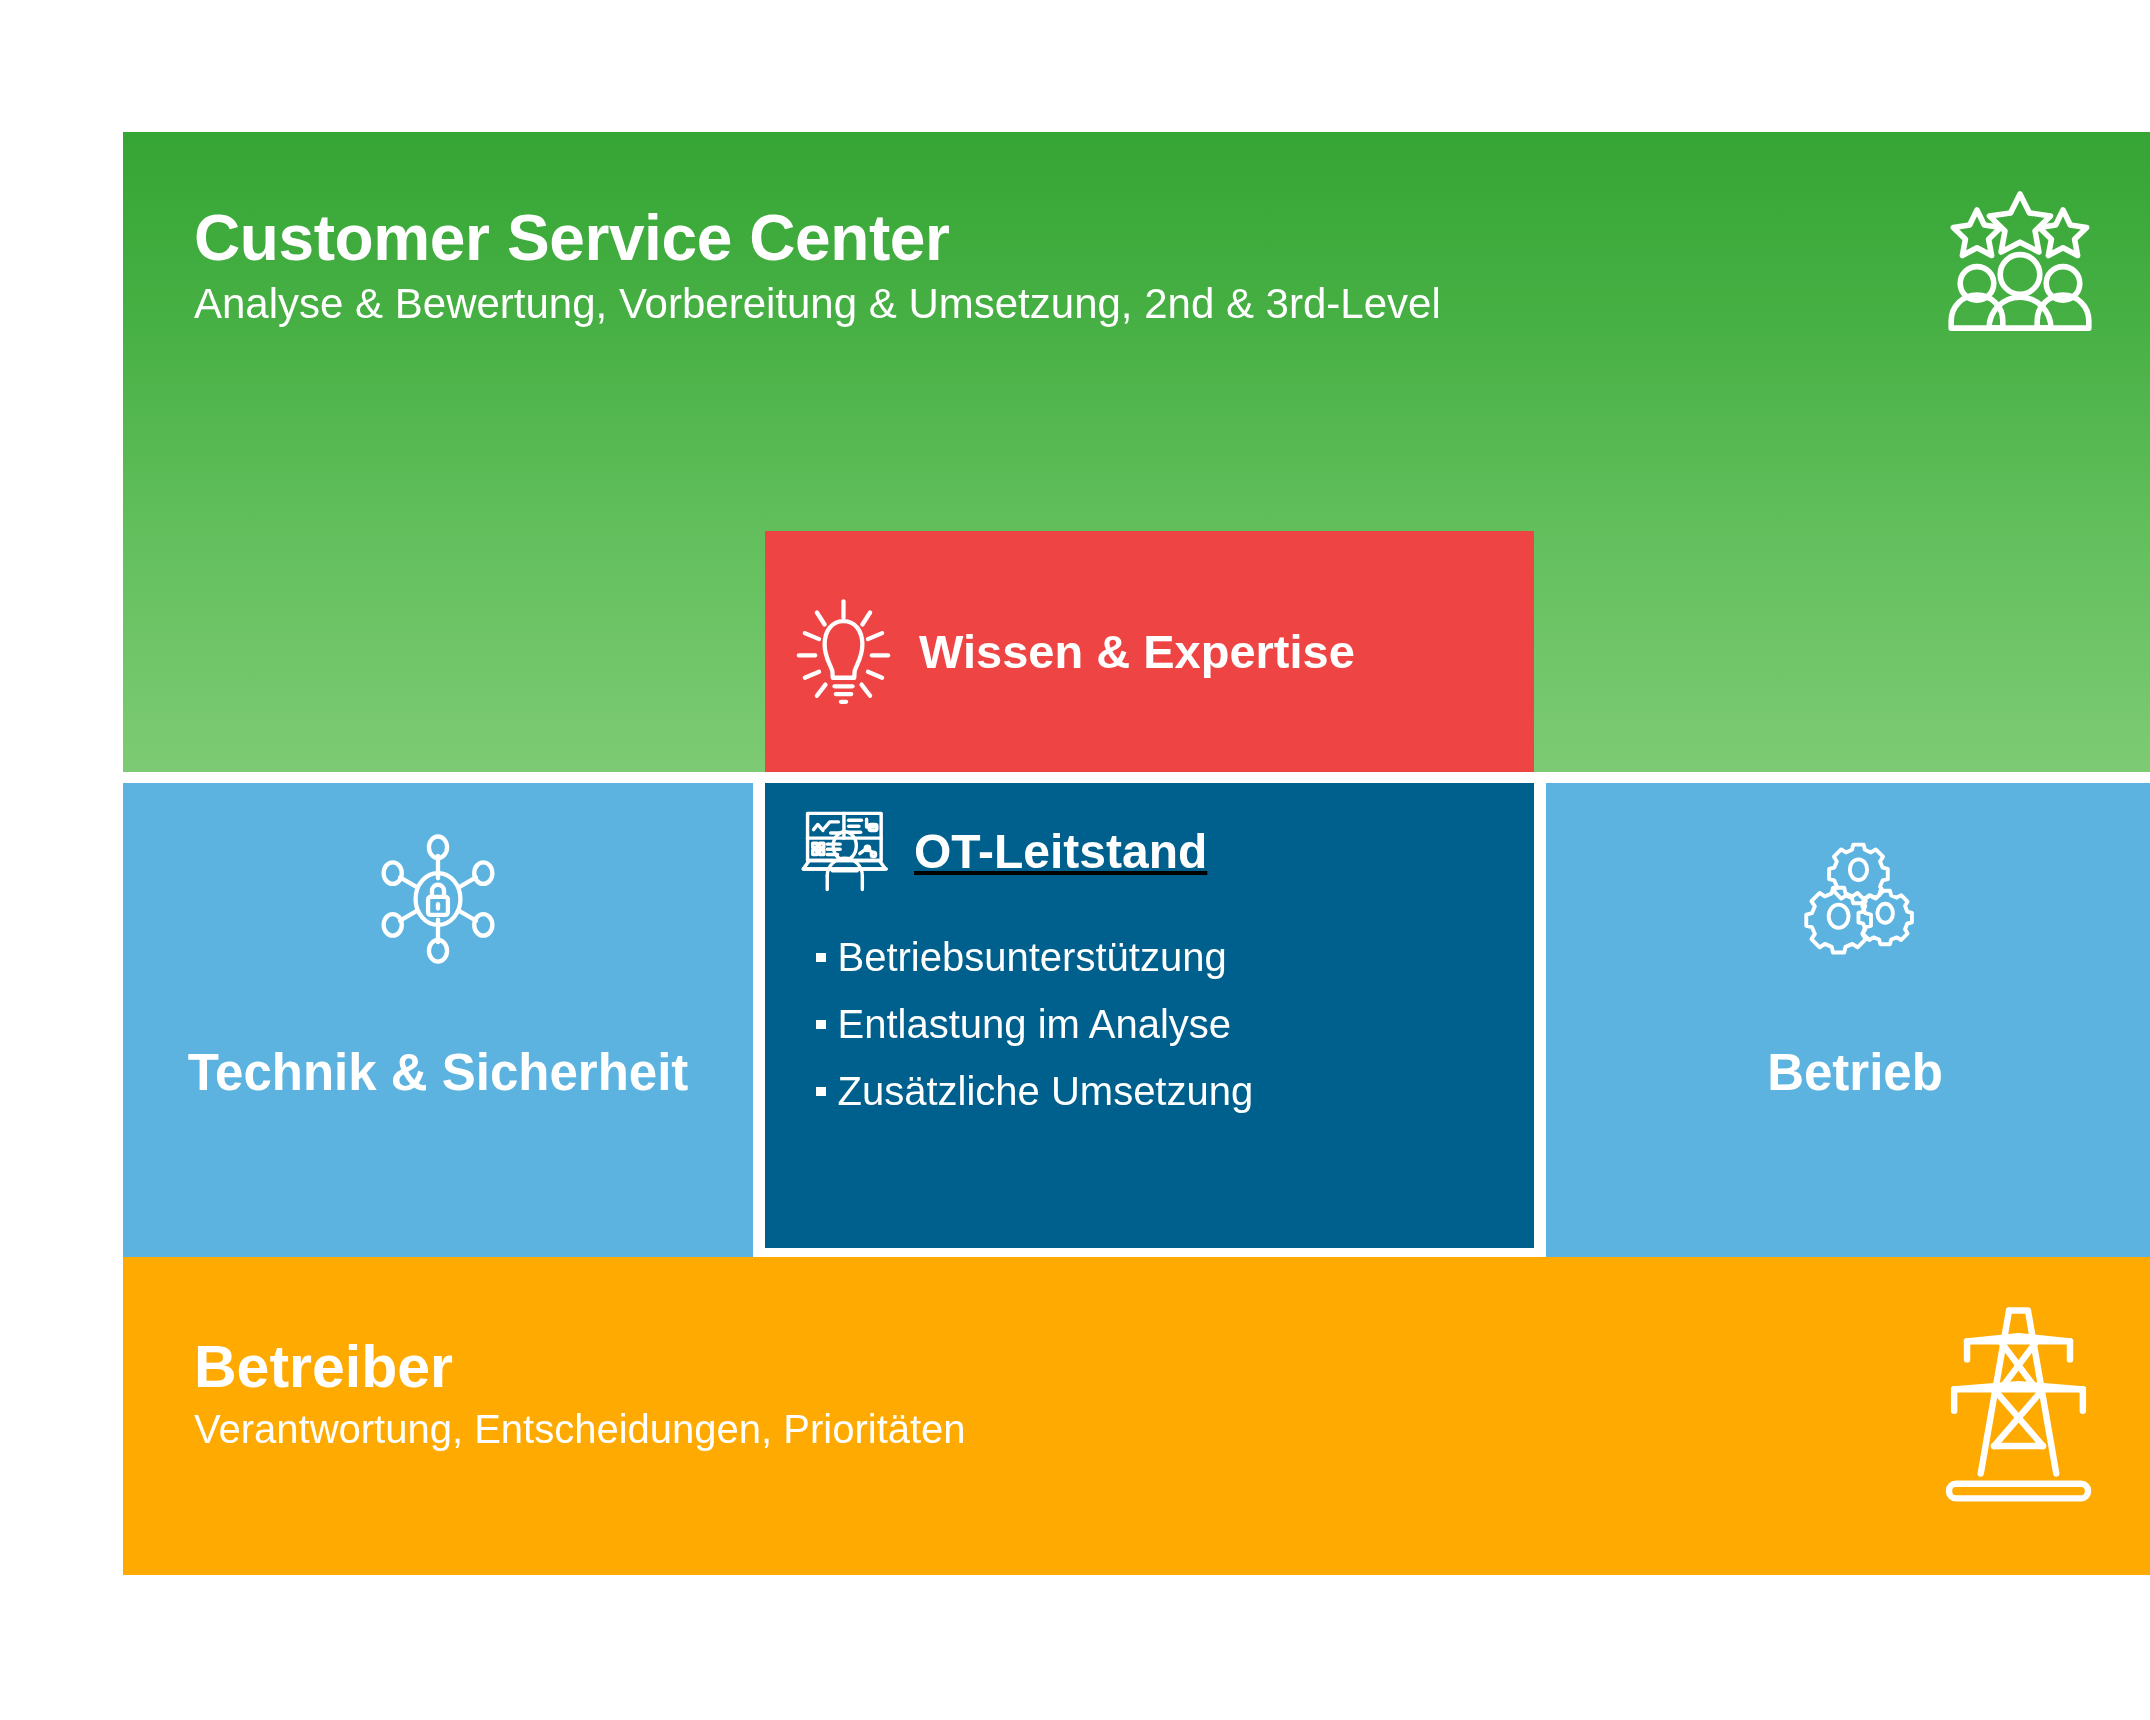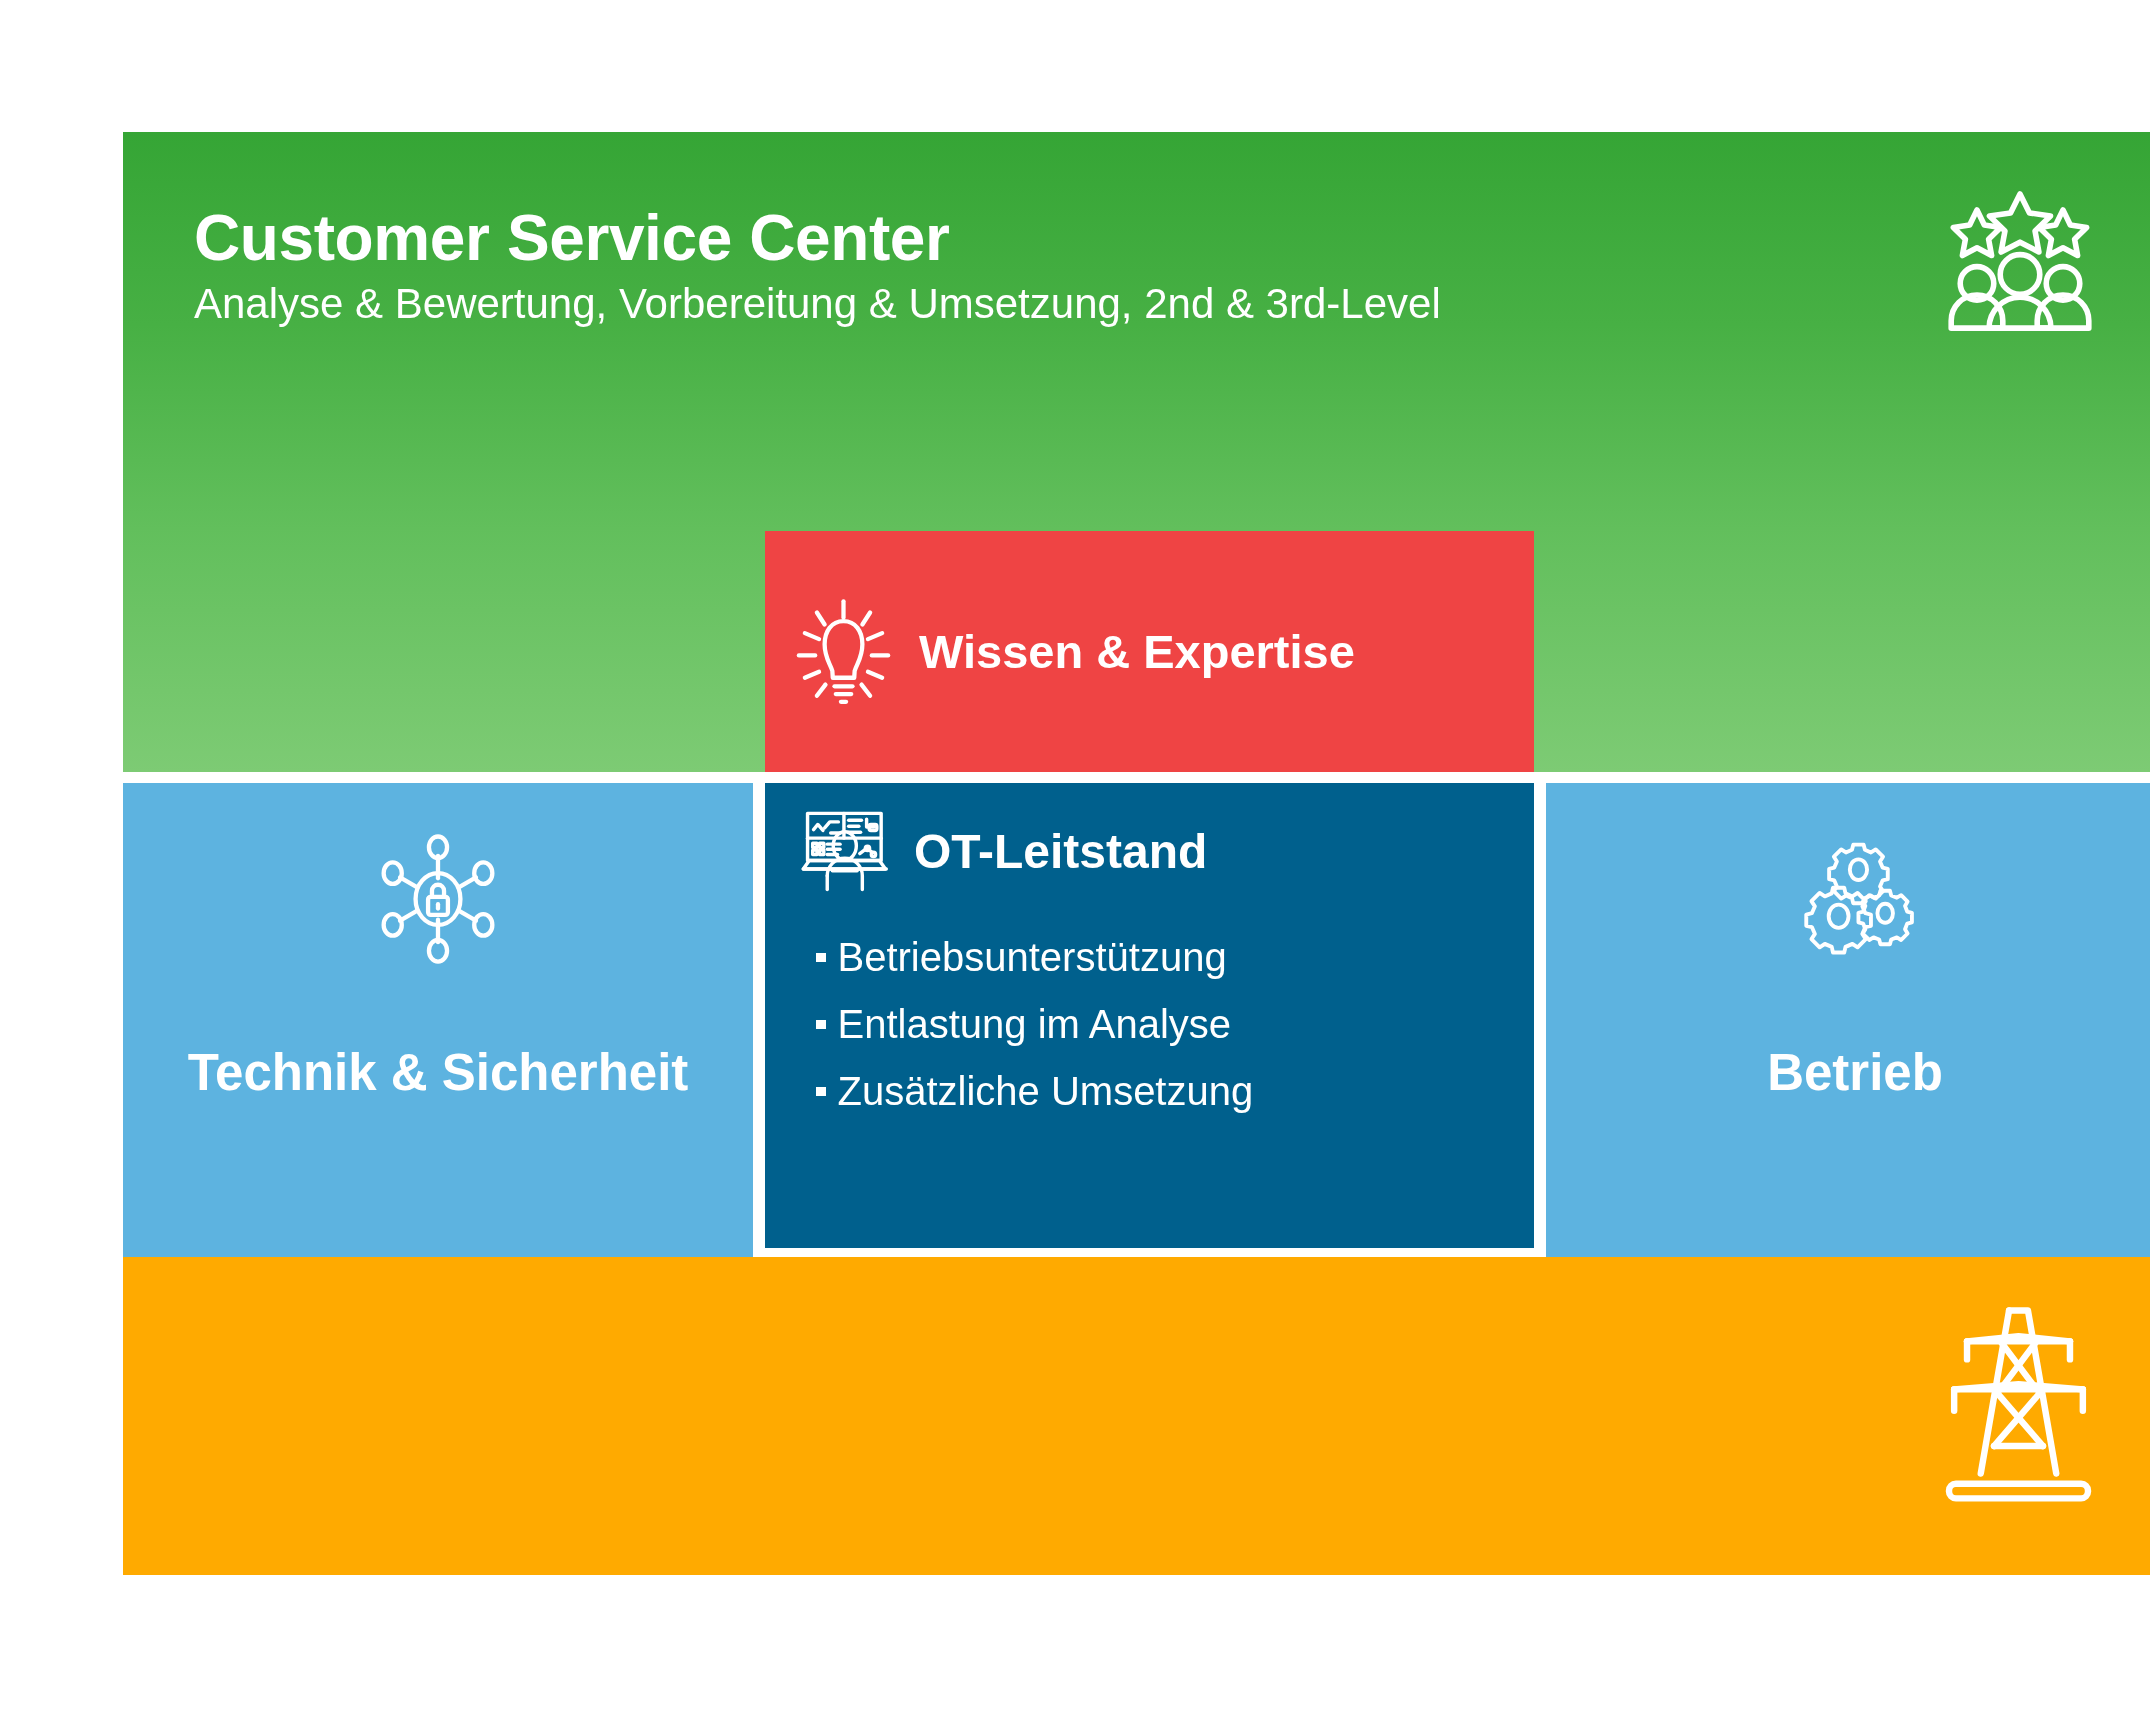--- a/index.html
+++ b/index.html
@@ -149,20 +149,21 @@
     width: 769px;
     height: 465px;
     background: #00608D;
     box-sizing: border-box;
   }
   .ot-head {
     display: flex;
     align-items: center;
     padding-top: 25px;
     padding-left: 34px;
+    text-decoration: underline;
   }
   .ot-head .ot-title {
     color: #ffffff;
     font-size: 48px;
     font-weight: 700;
     margin-left: 23px;
     font-stretch: condensed;
     white-space: nowrap;
   }
   .ot-list {
@@ -283,20 +284,24 @@
         <g transform="translate(230,193)">
           <path d="M-11 -52 h22 l3 11 l13 5 l10 -6 l15 15 l-6 10 l5 13 l11 3 v22 l-11 3 l-5 13 l6 10 l-15 15 l-10 -6 l-13 5 l-3 11 h-22 l-3 -11 l-13 -5 l-10 6 l-15 -15 l6 -10 l-5 -13 l-11 -3 v-22 l11 -3 l5 -13 l-6 -10 l15 -15 l10 6 l13 -5 Z"></path>
           <ellipse cx="0" cy="0" rx="18" ry="22"></ellipse>
         </g>
       </svg>
     </div>
     <div class="side-label">Betrieb</div>
   </div>
 
   <div class="band-orange">
+    <div class="ftr">
+      <div class="ftr-title">Betreiber</div>
+      <div class="ftr-sub">Verantwortung, Entscheidungen, Prioritäten</div>
+    </div>
 
     <div class="icon-tower">
       <svg width="163" height="224" viewBox="0 0 380 520" fill="none" stroke="#ffffff" stroke-width="15" stroke-linecap="round" stroke-linejoin="round">
 
         <path d="M168 14 h44 l66 380"></path>
         <path d="M168 14 l-66 380"></path>
 
         <path d="M70 86 L190 74 L310 86"></path>
         <path d="M70 86 h240"></path>
         <line x1="70" y1="86" x2="70" y2="128"></line>

